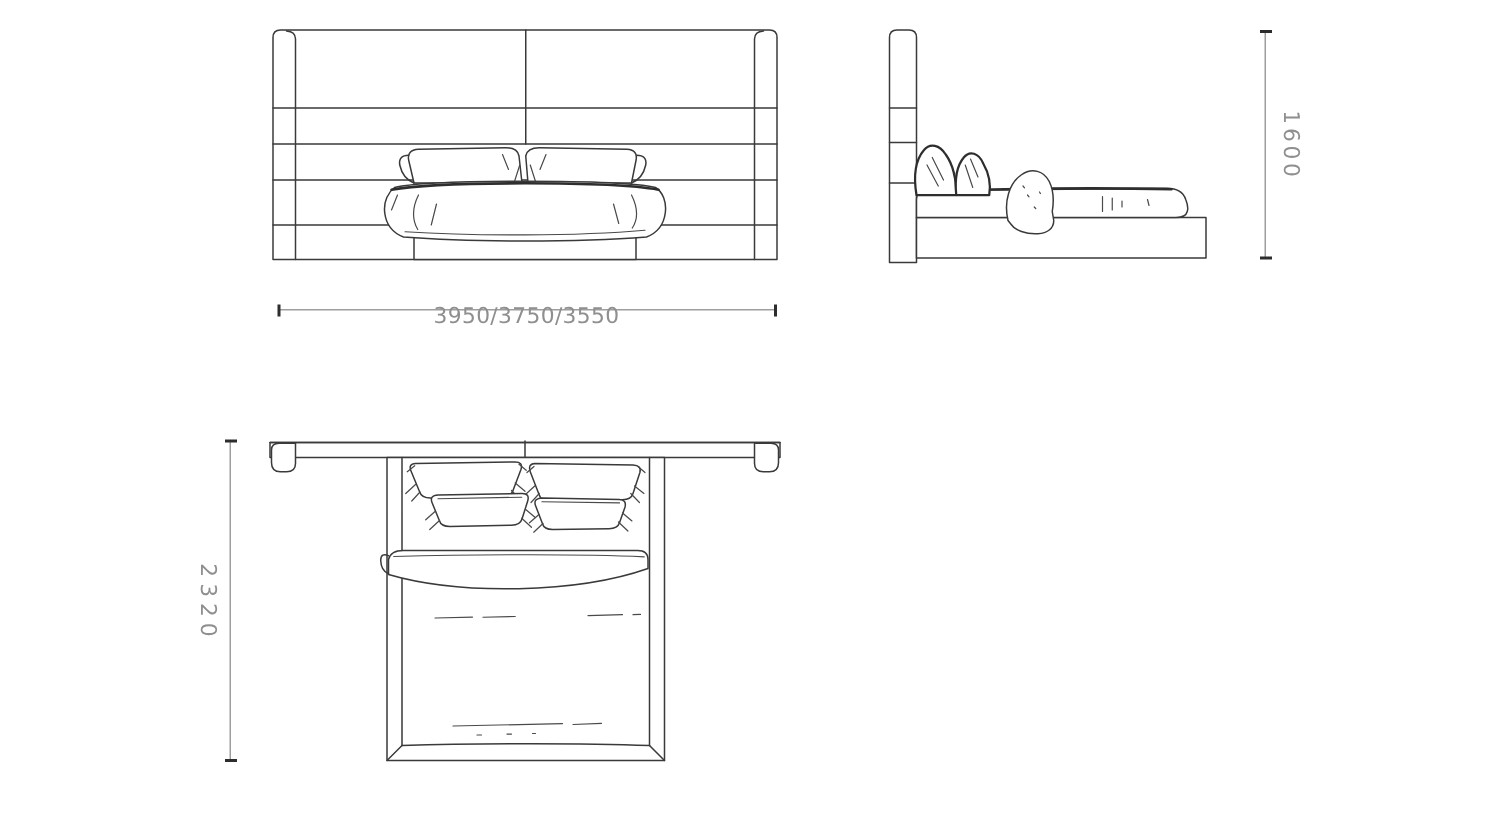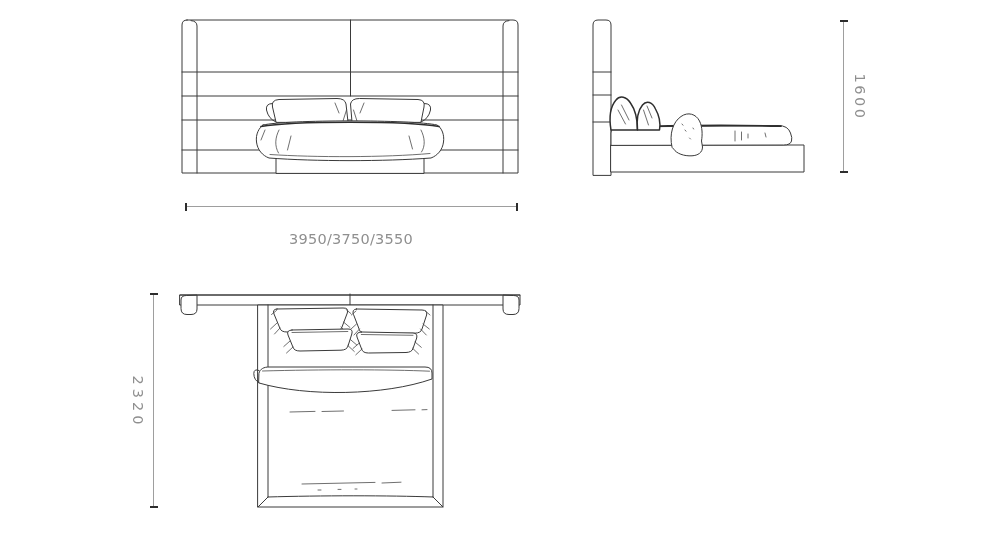--- a/index.html
+++ b/index.html
@@ -125,21 +125,21 @@
         <path class="sketch" d="M120 129 L145 128.4 M152 128.5 L173.5 128 M222 127.4 L245 126.8 M252 126.8 L257 126.6"></path>
         <path class="sketch" d="M132 201 L205 199.4 M212 200 L231 199.2 M148 207 L151 207 M168 206.4 L171 206.4 M185 206 L187 206"></path>
       </g>
     </svg>
   </div>
 
   <div>
     <div class="dim-line-h" style="left:186px;top:206px;width:330px;"></div>
     <div class="tick-v" style="left:184.5px;top:203px;"></div>
     <div class="tick-v" style="left:515.5px;top:203px;"></div>
-    <div class="dim-label" style="left:185px;top:231px;width:332px;">3950/3750/3550</div>
+    <div class="dim-label" style="left:185px;top:203px;width:332px;">3950/3750/3550</div>
   </div>
 
   <div>
     <div class="dim-line-v" style="left:843px;top:21px;height:151px;"></div>
     <div class="tick-h" style="left:840px;top:19.5px;"></div>
     <div class="tick-h" style="left:840px;top:171px;"></div>
     <div class="dim-label vertical" style="left:830px;top:87px;width:60px;height:20px;">1600</div>
   </div>
 
   <div>

